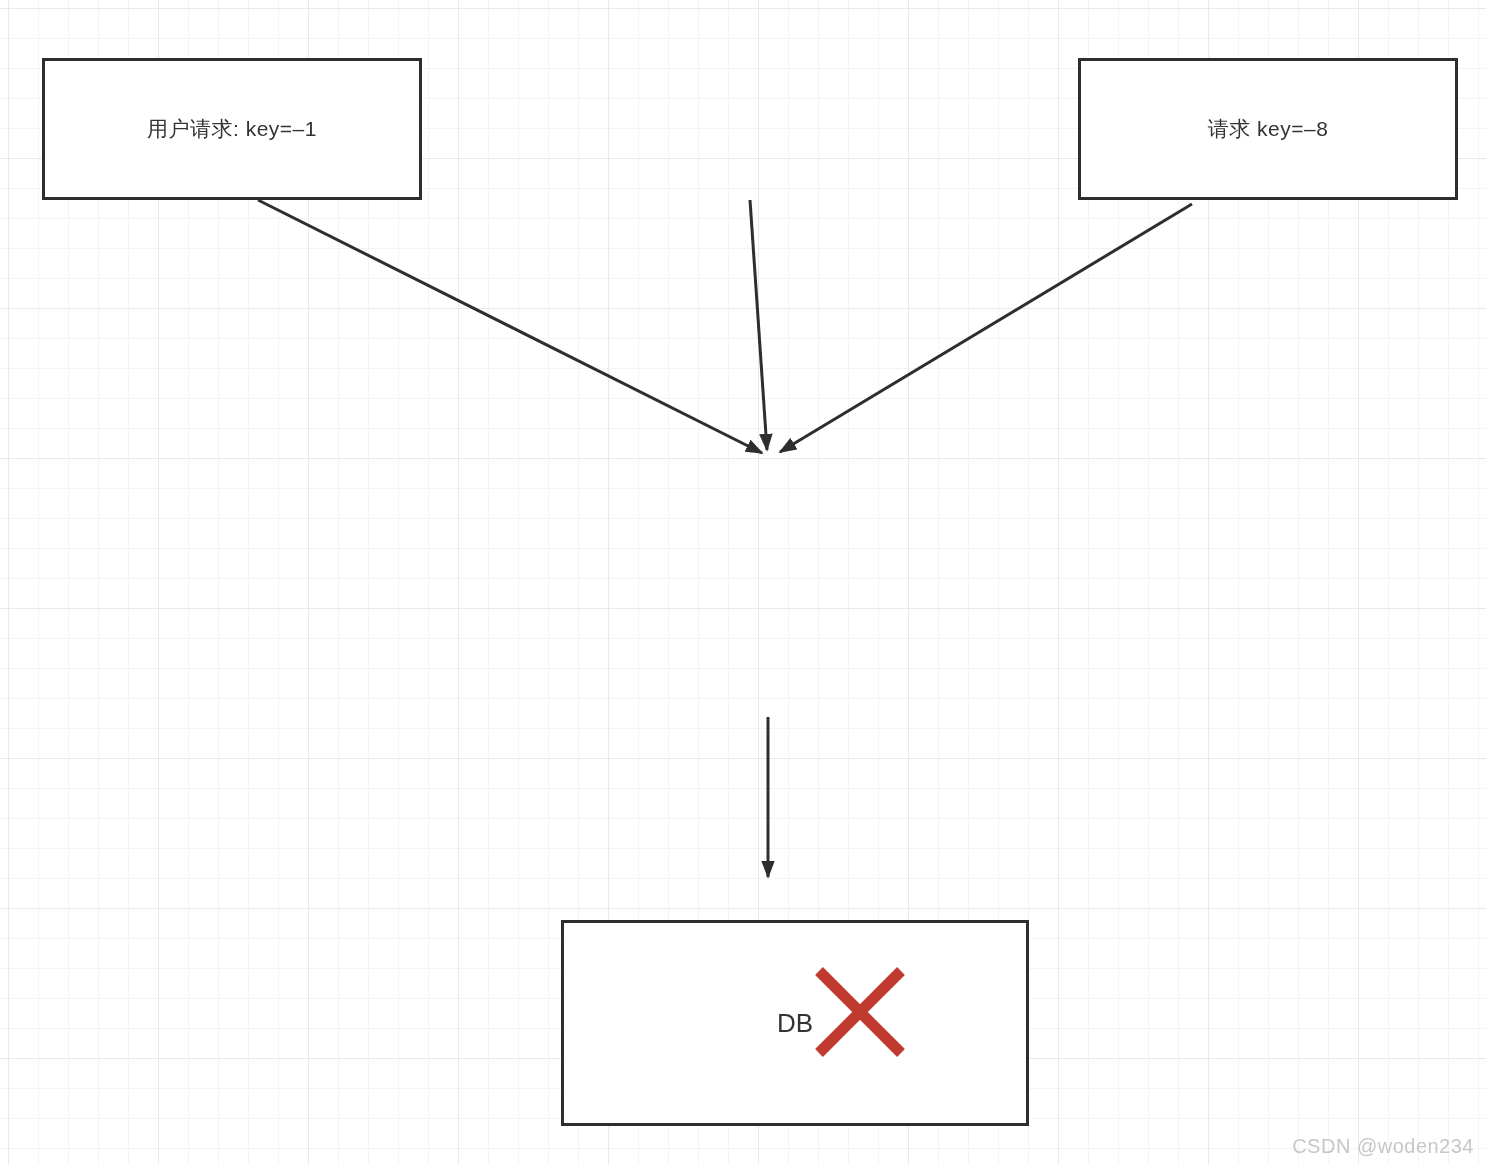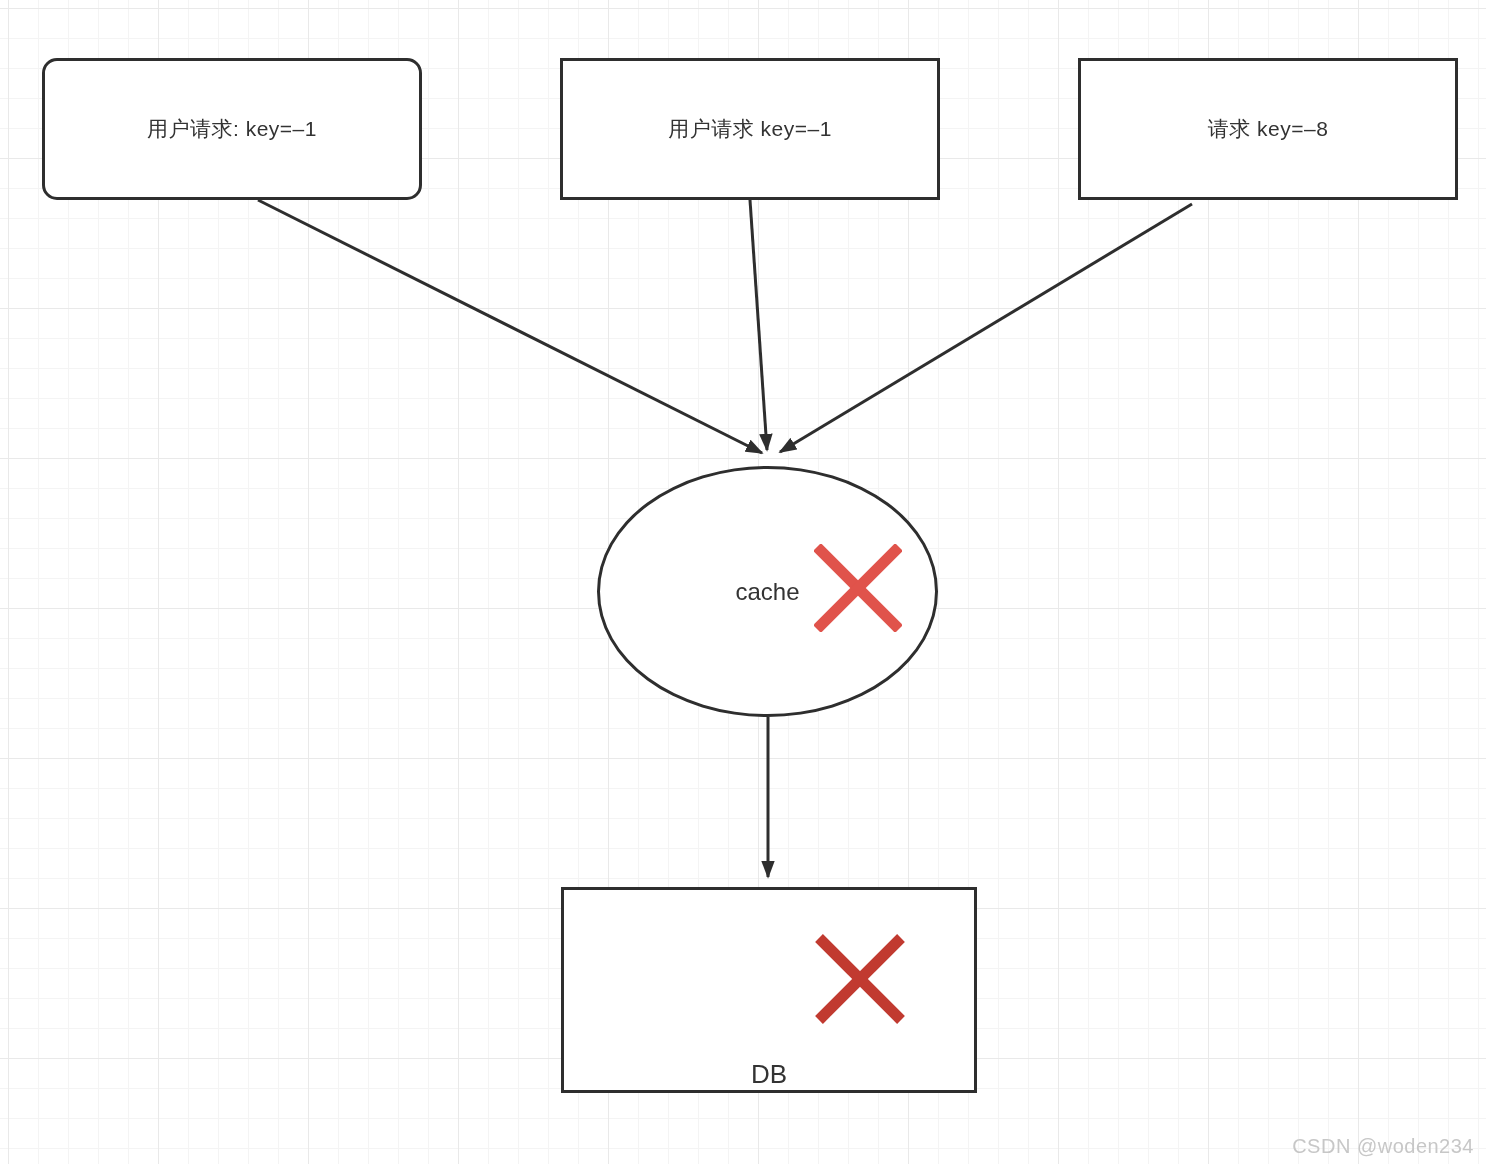--- a/index.html
+++ b/index.html
@@ -36,38 +36,37 @@
     align-items: center;
     justify-content: center;
     color: #333333;
   }
   .rect-node {
     width: 380px;
     height: 142px;
     font-size: 21px;
     letter-spacing: 0.5px;
   }
-  .box1 { left: 42px;   top: 58px; border-radius: 15px; }
+  .box1 { left: 42px;   top: 58px; }
   .box2 { left: 560px;  top: 58px; }
   .box3 { left: 1078px; top: 58px; }
   .ellipse-node {
     left: 597px;
     top: 466px;
     width: 341px;
     height: 251px;
     border-radius: 50%;
     font-size: 24px;
   }
   .db-node {
     left: 561px;
-    top: 887px;
-    width: 416px;
+    top: 920px;
+    width: 468px;
     height: 206px;
     font-size: 26px;
-    align-items: flex-end;
   }
   .x-mark {
     position: absolute;
     pointer-events: none;
   }
   .cache-x { left: 214px; top: 75px; }
   .db-x    { left: 251px; top: 44px; }
   .node-label { position: relative; }
   .watermark {
     position: absolute;
@@ -92,35 +91,25 @@
     <line x1="258" y1="200" x2="762" y2="453" stroke="#2e2e2e" stroke-width="3" marker-end="url(#arrow)"></line>
     <line x1="750" y1="200" x2="767" y2="450" stroke="#2e2e2e" stroke-width="3" marker-end="url(#arrow)"></line>
     <line x1="1192" y1="204" x2="780" y2="452" stroke="#2e2e2e" stroke-width="3" marker-end="url(#arrow)"></line>
     <line x1="768" y1="717" x2="768" y2="877" stroke="#2e2e2e" stroke-width="3" marker-end="url(#arrow)"></line>
   </svg>
 
   <div class="node rect-node box1">
     <span class="node-label">用户请求: key=–1</span>
   </div>
 
-  <div class="node rect-node box2">
-    <span class="node-label">用户请求 key=–1</span>
-  </div>
 
   <div class="node rect-node box3">
     <span class="node-label">请求 key=–8</span>
   </div>
 
-  <div class="node ellipse-node">
-    <span class="node-label">cache</span>
-    <svg class="x-mark cache-x" width="88" height="88" viewBox="0 0 88 88" xmlns="http://www.w3.org/2000/svg">
-      <line x1="3" y1="3" x2="85" y2="85" stroke-width="11" stroke="#e0534b"></line>
-      <line x1="85" y1="3" x2="3" y2="85" stroke-width="11" stroke="#e0534b"></line>
-    </svg>
-  </div>
 
   <div class="node db-node">
     <span class="node-label">DB</span>
     <svg class="x-mark db-x" width="90" height="90" viewBox="0 0 90 90" xmlns="http://www.w3.org/2000/svg">
       <line x1="4" y1="4" x2="86" y2="86" stroke-width="11" stroke="#c13a30"></line>
       <line x1="86" y1="4" x2="4" y2="86" stroke-width="11" stroke="#c13a30"></line>
     </svg>
   </div>
 
   <div class="watermark">CSDN @woden234</div>

